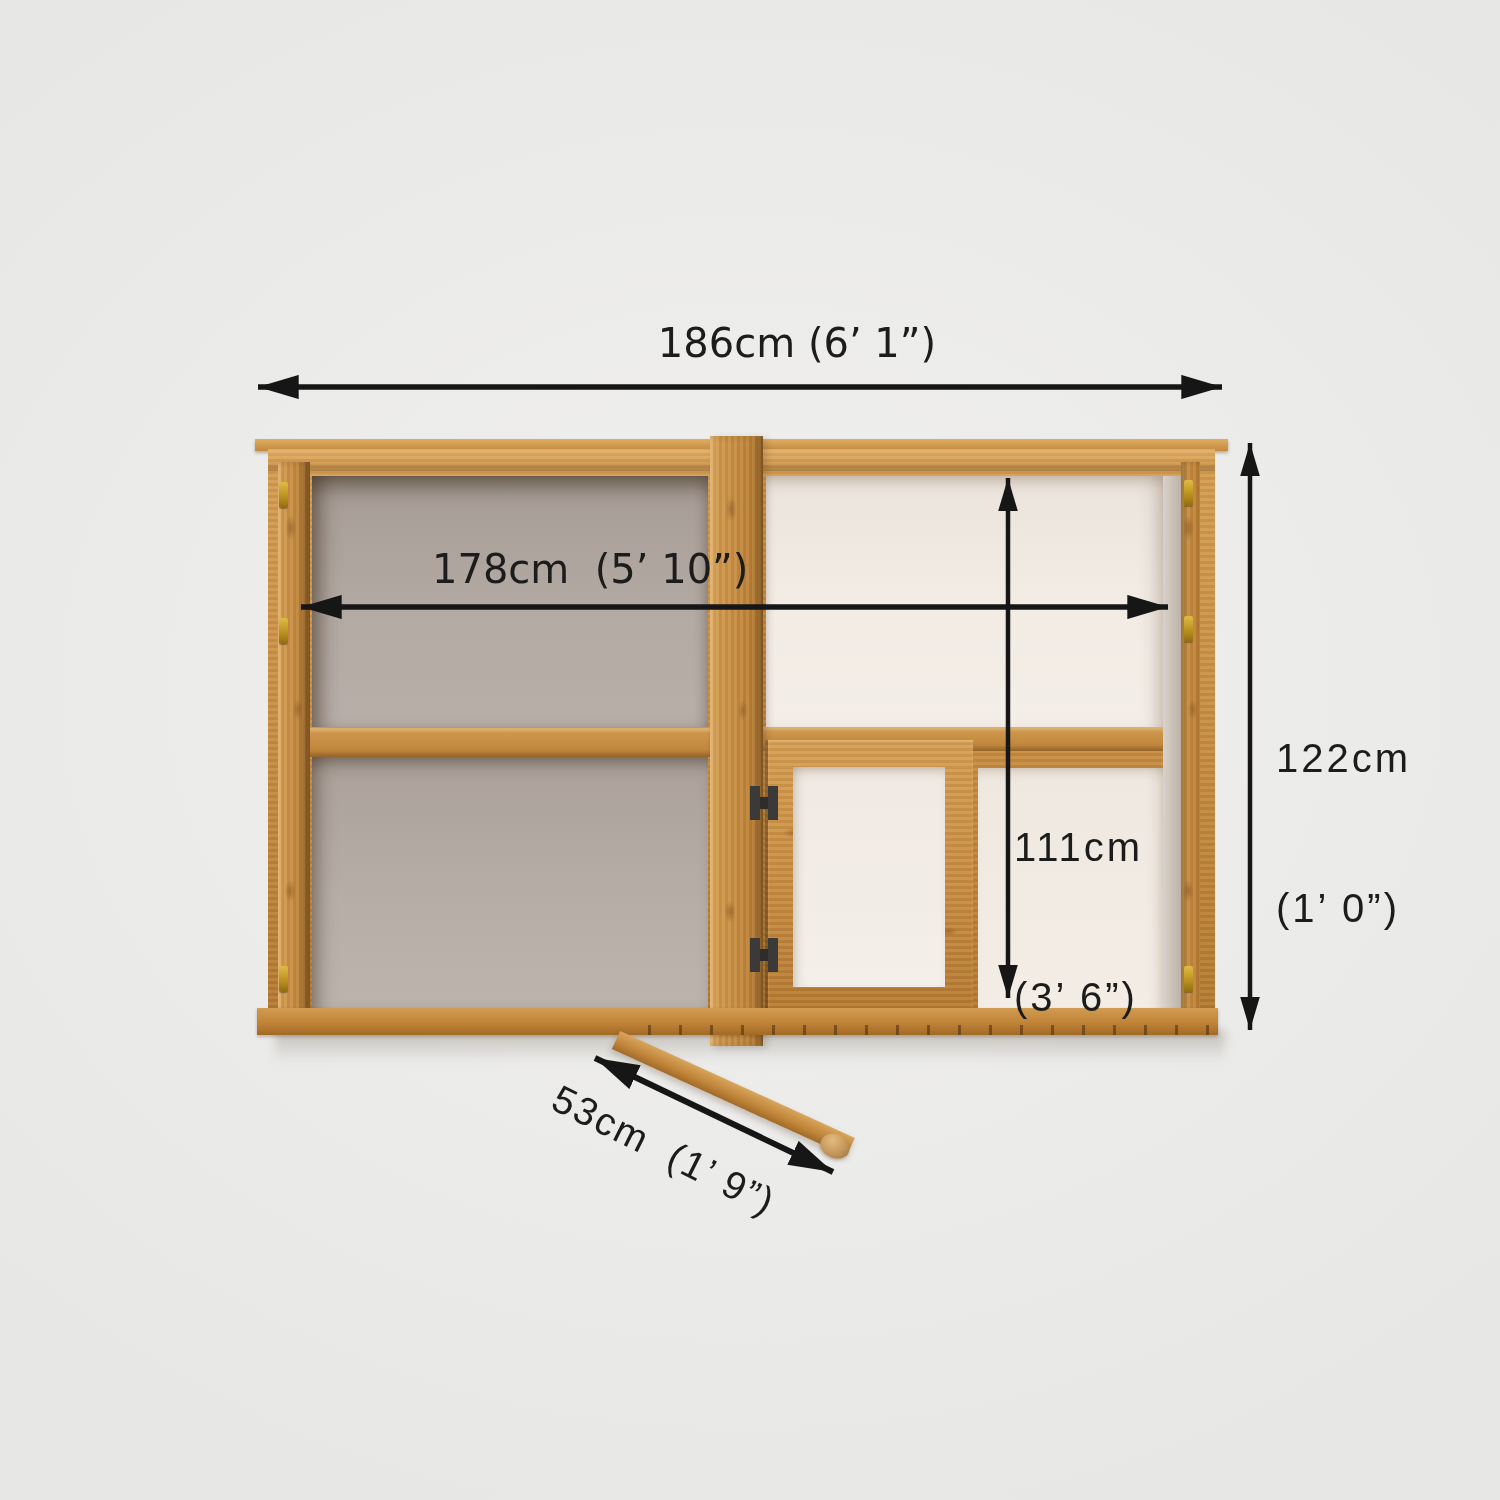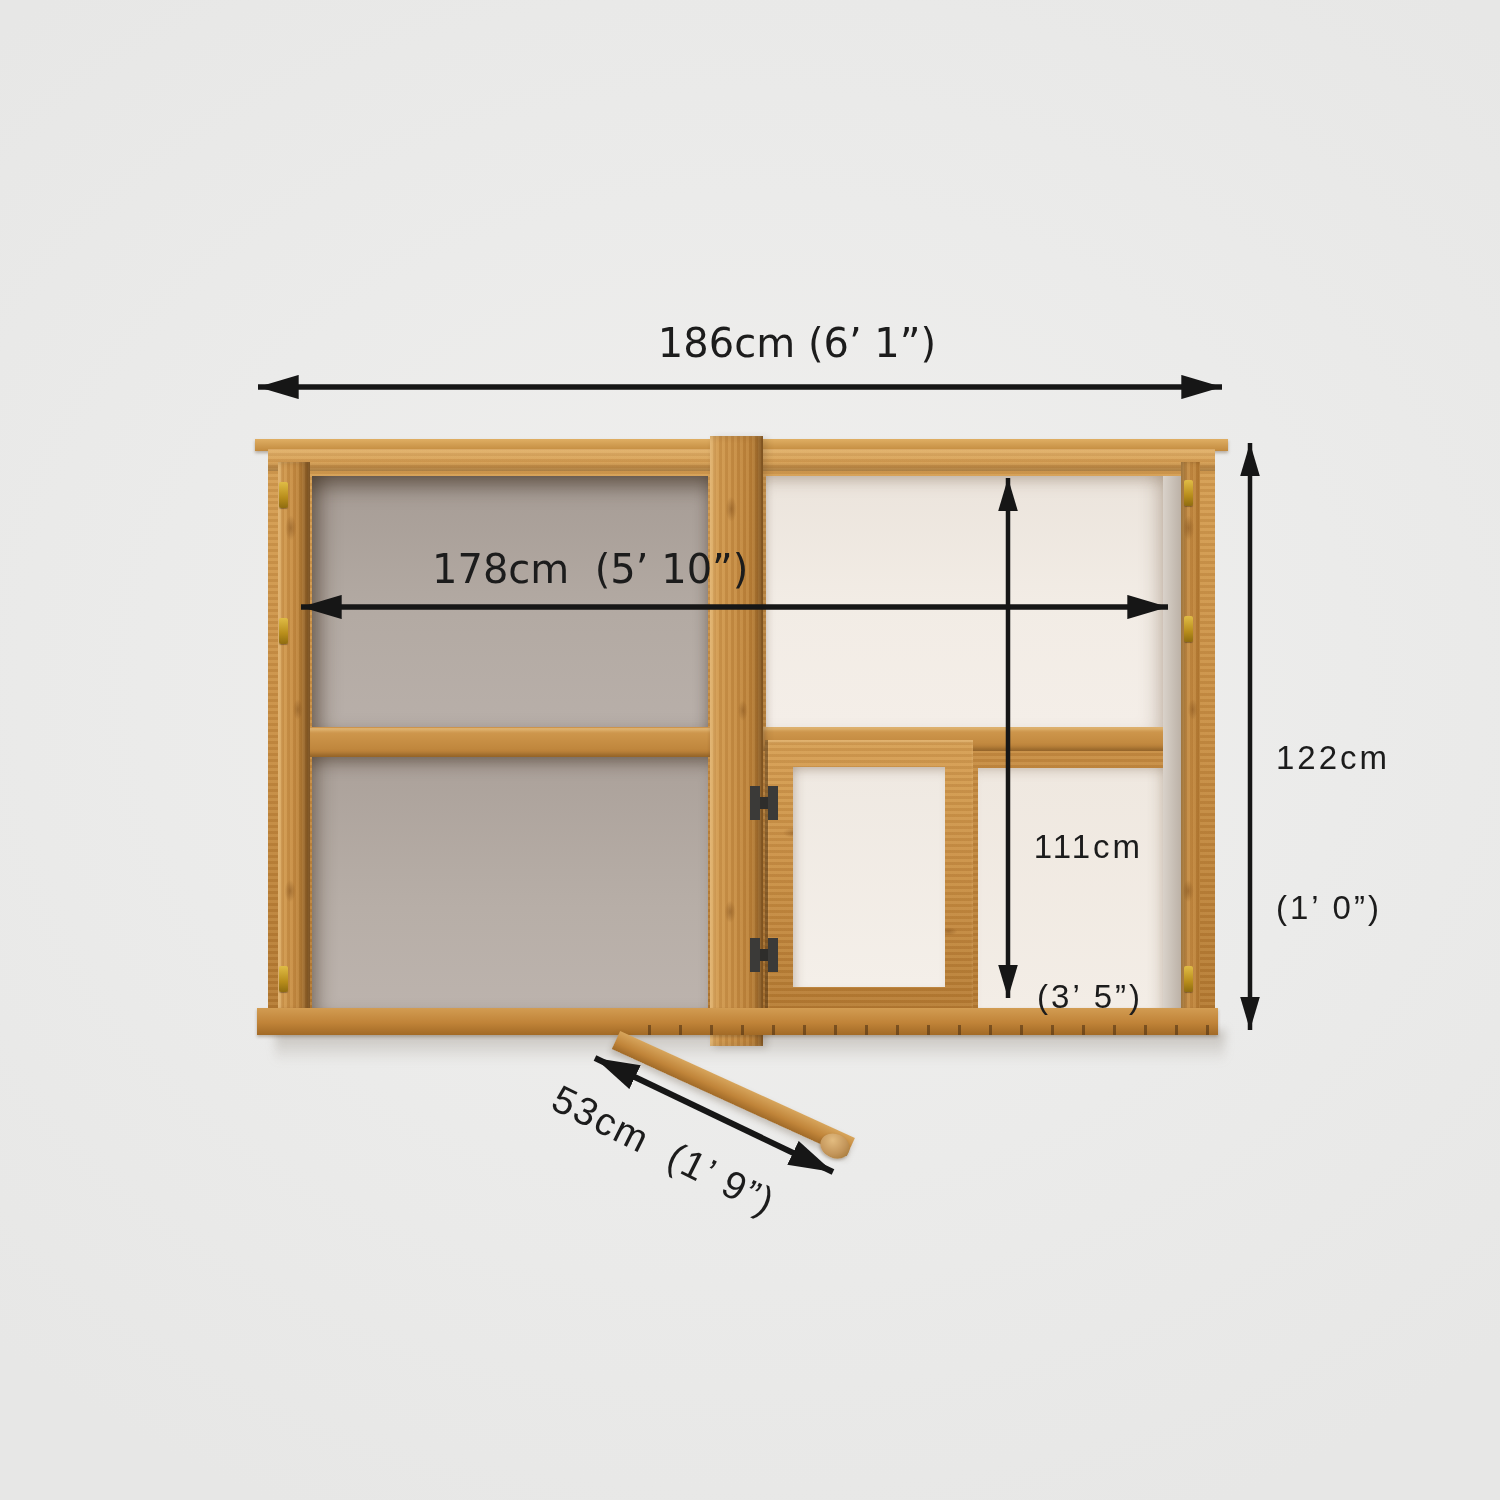--- a/index.html
+++ b/index.html
@@ -93,25 +93,25 @@
     background:linear-gradient(180deg,#d7a55c 0%,#c08439 60%,#a06a28 100%);
     box-shadow:0 4px 6px rgba(80,60,35,.25);}
   #flap-knob{left:820px;top:1134px;width:30px;height:24px;border-radius:50% 50% 48% 48%;
     transform:rotate(24deg);
     background:radial-gradient(circle at 35% 32%, #e3bc80, #c3955a 55%, #9c702e 100%);
     box-shadow:0 2px 3px rgba(80,60,35,.3);}
 
   
   .dim{color:#1c1c1c;white-space:pre;}
   .dim-a{font-family:"DejaVu Sans",sans-serif;font-size:40px;font-weight:400;}
-  .dim-b{font-family:"Liberation Sans","DejaVu Sans",sans-serif;font-size:33px;letter-spacing:3px;line-height:50px;}
+  .dim-b{font-family:"Liberation Sans","DejaVu Sans",sans-serif;font-size:40px;letter-spacing:3px;line-height:50px;}
   #label-total-width{left:797px;top:320px;transform:translateX(-50%);}
   #label-internal-width{left:432px;top:546px;}
   #label-total-height{left:1276px;top:633px;text-align:left;}
-  #label-internal-height{right:357px;top:722px;text-align:right;}
+  #label-internal-height{right:357px;top:722px;text-align:left;}
   #label-door-opening{left:566px;top:1074px;transform:rotate(26.5deg);transform-origin:0 0;font-size:39px;letter-spacing:2px;}
 
   svg.arrows{left:0;top:0;width:1500px;height:1500px;pointer-events:none;}
 </style>
 </head>
 <body>
 
 <div id="canvas">
 
   <div class="abs" id="shadow-under"></div>
@@ -168,18 +168,18 @@
   <span class="abs dim dim-a" id="label-total-width">186cm (6’ 1”)</span>
   <span class="abs dim dim-a" id="label-internal-width">178cm  (5’ 10”)</span>
 
   <div class="abs dim dim-b" id="label-total-height">
     <span style="display:block">122cm</span>
     <span style="display:block">(1’ 0”)</span>
   </div>
 
   <div class="abs dim dim-b" id="label-internal-height">
     <span style="display:block">111cm</span>
-    <span style="display:block">(3’ 5”)</span>
+    <span style="display:block">(3’ 6”)</span>
   </div>
 
   <span class="abs dim dim-b" id="label-door-opening">53cm  (1’ 9”)</span>
 
 </div>
 
 </body></html>

